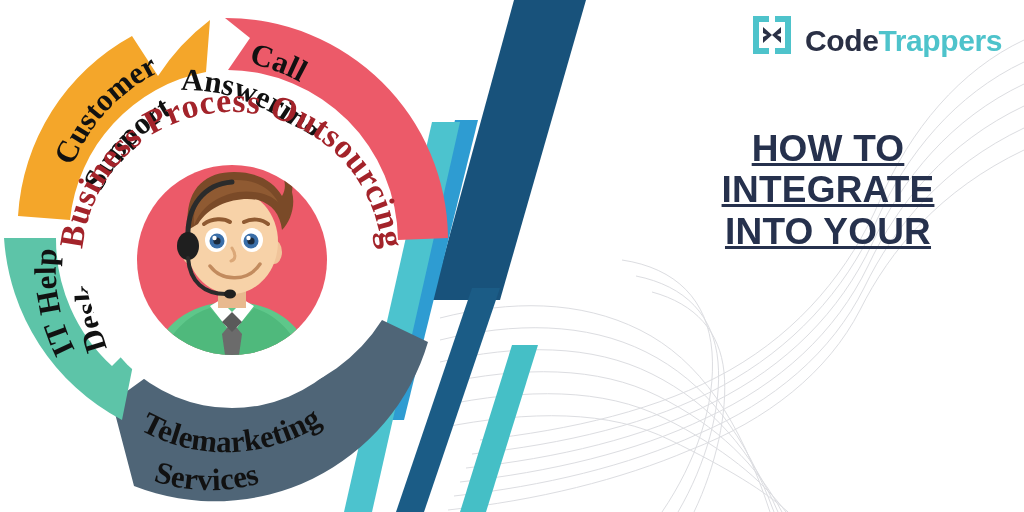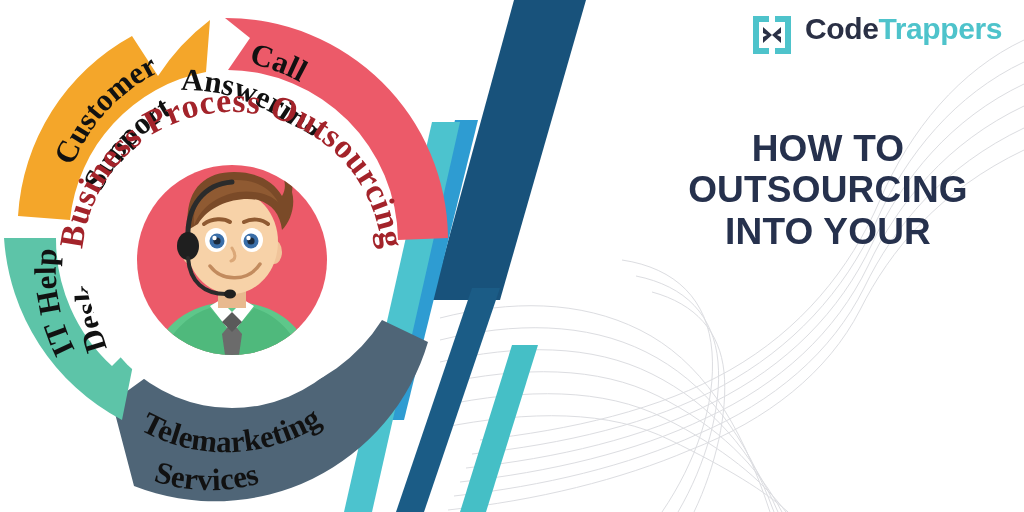--- a/index.html
+++ b/index.html
@@ -46,21 +46,21 @@
     width: 500px;
     height: 532px;
   }
 
   
   .logo {
     position: absolute;
     right: 22px;
     top: 14px;
     display: flex;
-    align-items: flex-start;
+    align-items: flex-end;
     gap: 12px;
   }
   .logo-mark {
     width: 42px;
     height: 42px;
     flex: 0 0 auto;
   }
   .logo-word {
     font-size: 30px;
     font-weight: bold;
@@ -76,20 +76,21 @@
     left: 640px;
     top: 128px;
     width: 376px;
     text-align: center;
     color: #26314d;
     font-size: 37px;
     font-weight: bold;
     line-height: 1.115;
     letter-spacing: 0.2px;
     text-transform: uppercase;
+    text-decoration: underline;
   }
   .headline .hl {
     display: block;
     white-space: nowrap;
   }
 </style>
 </head>
 <body>
 
 <div id="page">
@@ -287,17 +288,17 @@
       <path d="M12 13 L21 21 L12 29 L12 23 L16 21 L12 19 Z" fill="#2a3045"></path>
       <path d="M30 13 L21 21 L30 29 L30 23 L26 21 L30 19 Z" fill="#2a3045"></path>
     </svg>
     <div class="logo-word">
       <span class="logo-code">Code</span><span class="logo-trappers">Trappers</span>
     </div>
   </div>
 
   <div class="headline">
     <span class="hl">HOW TO</span>
-    <span class="hl">OUTSOURCING</span>
+    <span class="hl">INTEGRATE</span>
     <span class="hl">INTO YOUR</span>
   </div>
 
 </div>
 
 </body></html>

